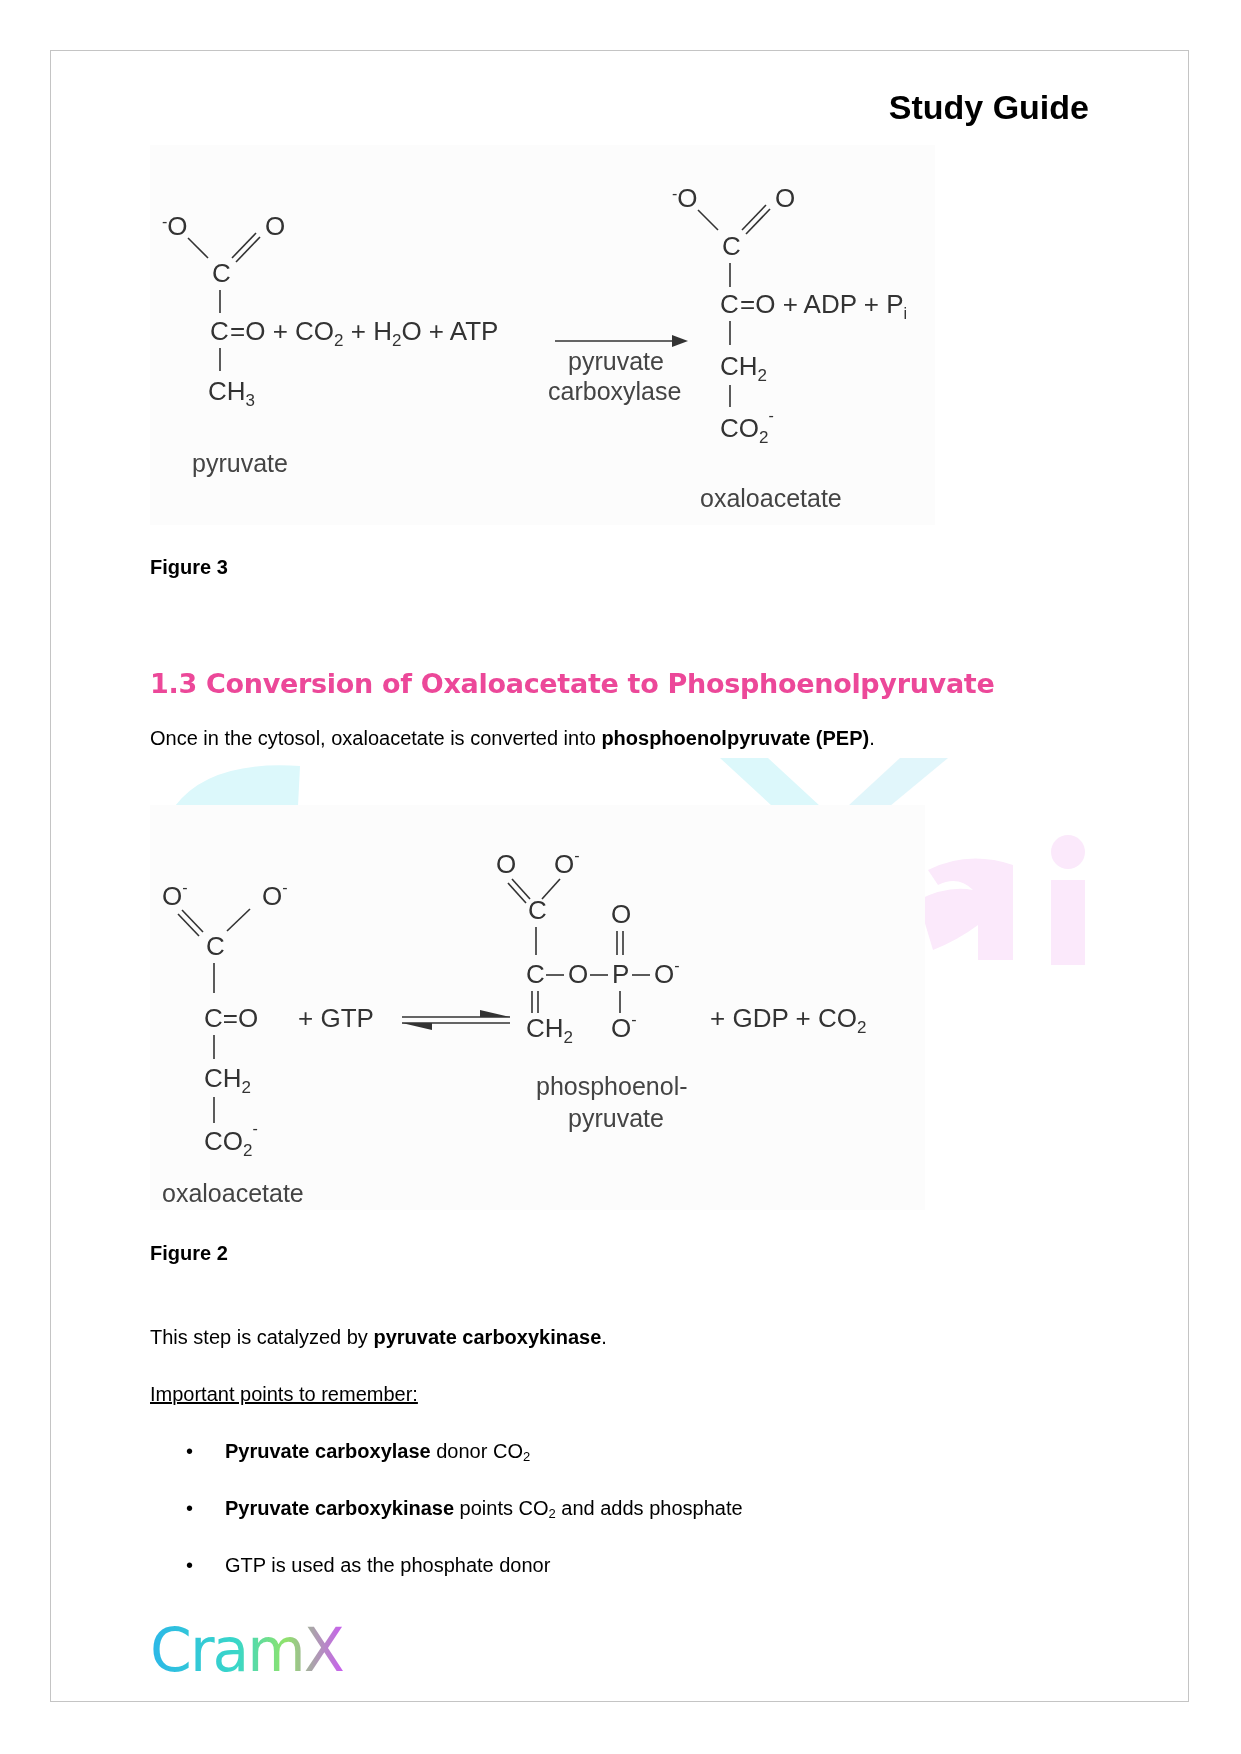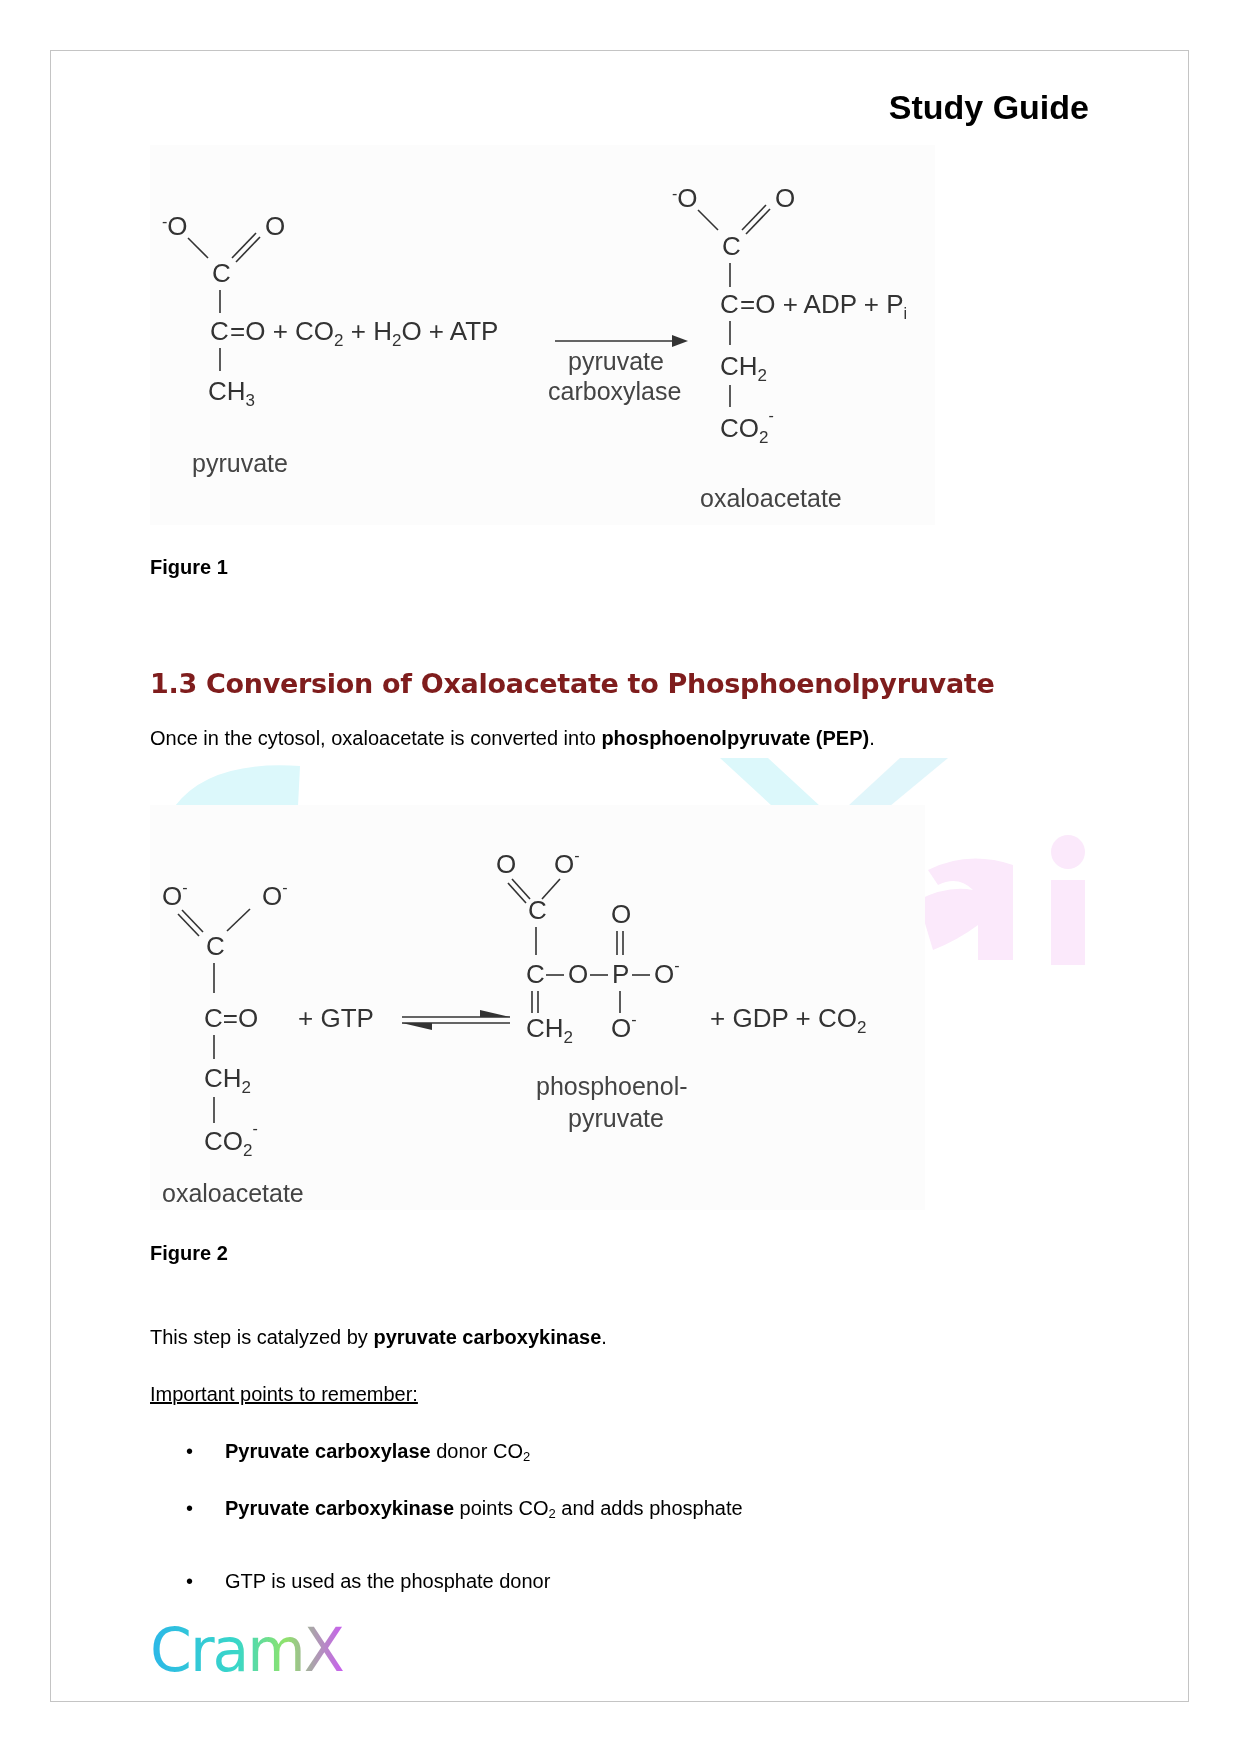--- a/index.html
+++ b/index.html
@@ -10,21 +10,21 @@
   .header-title { position: absolute; right: 152px; top: 88px; font-size: 34px; font-weight: bold; text-align: center; }
   .figure { position: absolute; background: #fcfcfc; }
   .fig1 { left: 150px; top: 145px; width: 785px; height: 380px; }
   .fig2 { left: 150px; top: 805px; width: 775px; height: 405px; }
   .figure svg { position: absolute; left: 0; top: 0; }
   .chem { font-family: "Liberation Sans", sans-serif; fill: #333; font-size: 26px; }
   .chem-lbl { font-family: "Liberation Sans", sans-serif; fill: #444; font-size: 25px; }
   .bond { stroke: #333; stroke-width: 1.6; fill: none; }
   .caption { position: absolute; left: 150px; font-size: 20px; font-weight: bold; }
   .section-heading { position: absolute; left: 150px; top: 668px; font-size: 27px; font-weight: bold;
-                     color: #7f1d1d; font-family: "DejaVu Sans", sans-serif; letter-spacing: -0.3px; }
+                     color: #ec4899; font-family: "DejaVu Sans", sans-serif; letter-spacing: -0.3px; }
   .para { position: absolute; left: 150px; font-size: 20px; }
   .para b { font-weight: bold; }
   .bullet { position: absolute; left: 186px; font-size: 20px; }
   .bullet .dot { display: inline-block; width: 39px; }
   sub { font-size: 13px; vertical-align: -3px; line-height: 0; }
   .watermark { position: absolute; pointer-events: none; }
   .logo { position: absolute; left: 150px; top: 1615px; font-family: "DejaVu Sans", sans-serif;
           font-size: 60px; font-weight: normal; letter-spacing: -2px;
           background: linear-gradient(90deg, #2bb7e8 0%, #39d7c8 45%, #8fe36b 70%, #c95ef0 100%);
           -webkit-background-clip: text; background-clip: text; color: transparent; }
@@ -66,21 +66,21 @@
     <line class="bond" x1="580" y1="118" x2="580" y2="142"></line>
     <text class="chem" x="570" y="168">C</text>
     <text class="chem" x="590" y="168"><tspan>=O + ADP + P</tspan><tspan font-size="16" dy="6">i</tspan></text>
     <line class="bond" x1="580" y1="176" x2="580" y2="200"></line>
     <text class="chem" x="570" y="230"><tspan>CH</tspan><tspan font-size="17" dy="6">2</tspan></text>
     <line class="bond" x1="580" y1="240" x2="580" y2="262"></line>
     <text class="chem" x="570" y="292"><tspan>CO</tspan><tspan font-size="17" dy="6">2</tspan><tspan font-size="16" dy="-22">-</tspan></text>
     <text class="chem-lbl" x="550" y="362">oxaloacetate</text>
   </svg>
 </div>
-<div class="caption" style="top:556px;">Figure 1</div>
+<div class="caption" style="top:556px;">Figure 3</div>
 
 <div class="section-heading">1.3 Conversion of Oxaloacetate to Phosphoenolpyruvate</div>
 
 <div class="para" style="top:727px;">
   <span>Once in the cytosol, oxaloacetate is converted into </span><b>phosphoenolpyruvate (PEP)</b><span>.</span>
 </div>
 
 <svg class="watermark" style="left:170px; top:758px;" width="135" height="48">
   <path d="M5,48 Q40,2 130,8 L128,48 Z" fill="#dcf8fb"></path>
 </svg>
@@ -151,17 +151,17 @@
 </div>
 
 <div class="para" style="top:1383px;text-decoration:underline;">Important points to remember:</div>
 
 <div class="bullet" style="top:1440px;">
   <span class="dot">•</span><b>Pyruvate carboxylase</b><span> donor CO</span><sub>2</sub>
 </div>
 <div class="bullet" style="top:1497px;">
   <span class="dot">•</span><b>Pyruvate carboxykinase</b><span> points CO</span><sub>2</sub><span> and adds phosphate</span>
 </div>
-<div class="bullet" style="top:1554px;margin-top:16px;">
+<div class="bullet" style="top:1554px;">
   <span class="dot">•</span><span>GTP is used as the phosphate donor</span>
 </div>
 
 <div class="logo">CramX</div>
 
 </body></html>

